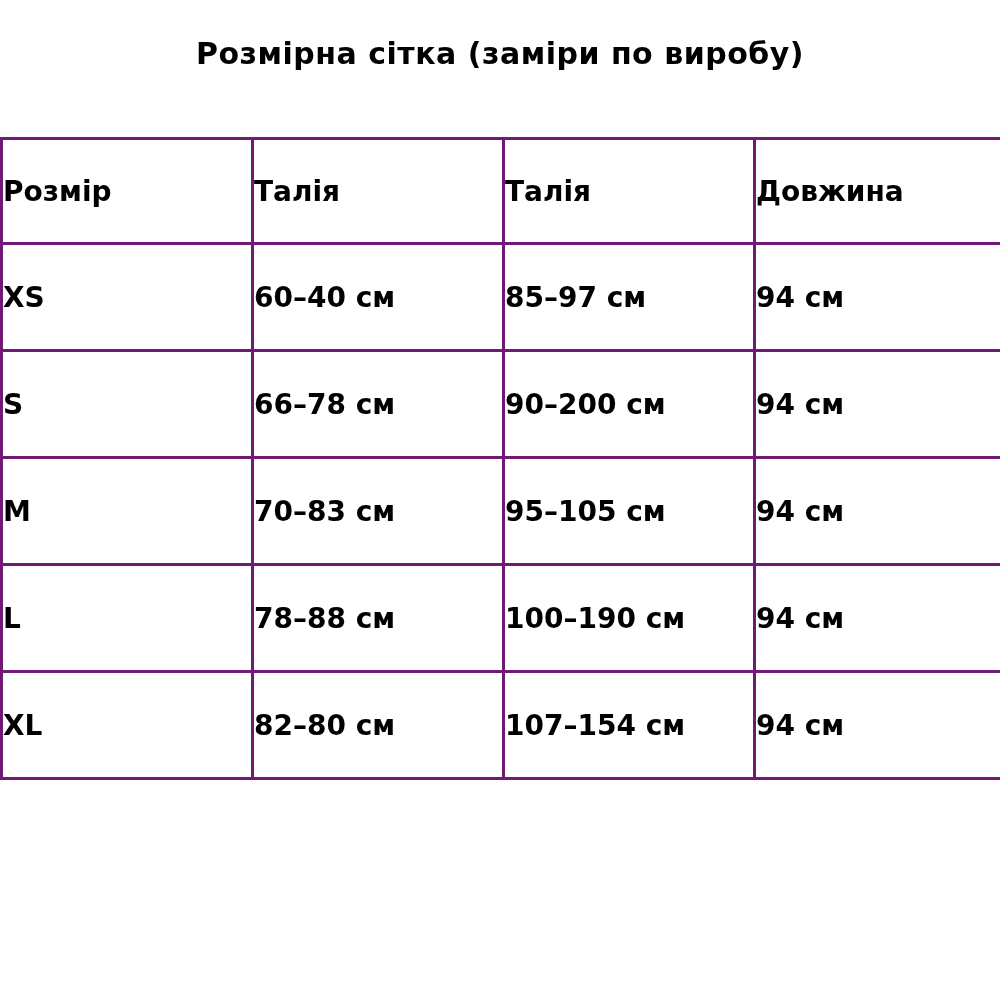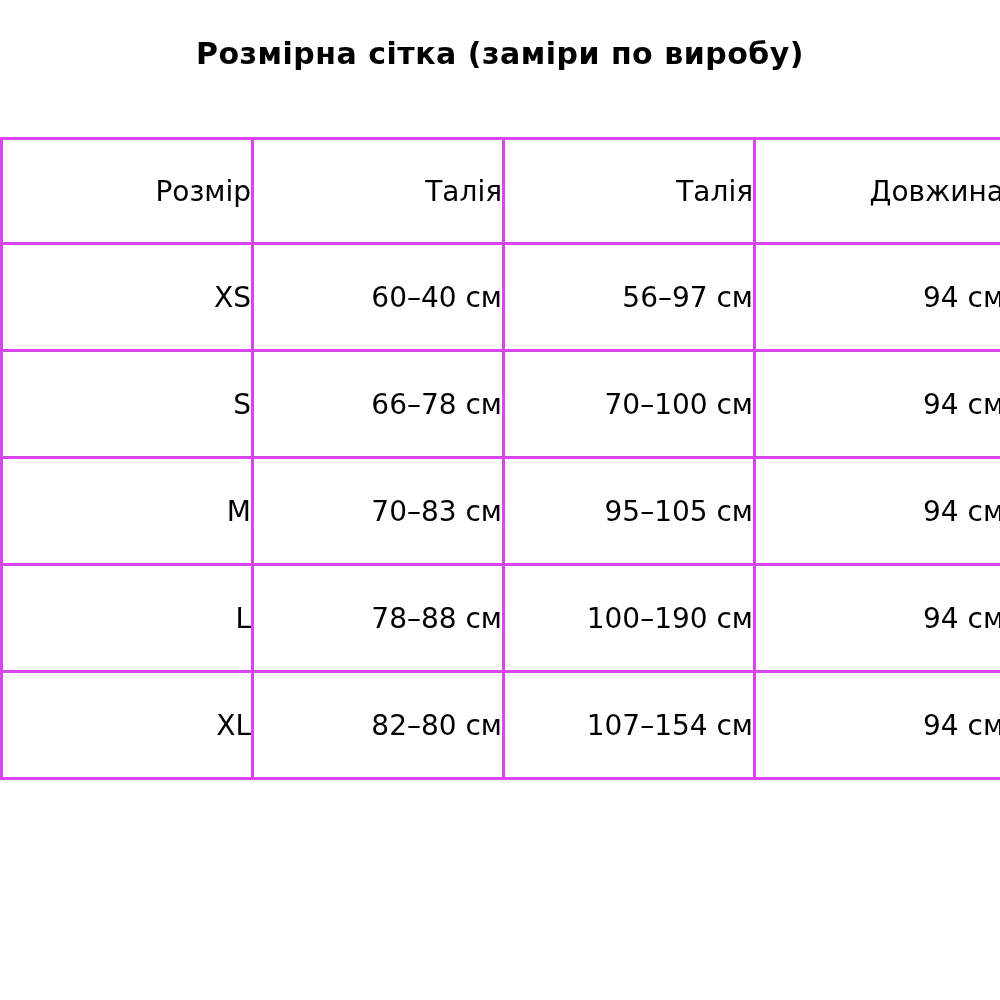--- a/index.html
+++ b/index.html
@@ -32,25 +32,25 @@
   table.size-table {
     position: absolute;
     top: 137px;
     left: 0;
     width: 1006px; 
     border-collapse: collapse;
     table-layout: fixed;
   }
   table.size-table th,
   table.size-table td {
-    border: 3px solid #d946ef;
-    text-align: right;
+    border: 3px solid #701a75;
+    text-align: left;
     vertical-align: middle;
     font-size: 28px;
-    font-weight: normal;
+    font-weight: bold;
     padding: 0;
     background: #ffffff;
     color: #000000;
   }
   table.size-table th {
     height: 102px;
   }
   table.size-table td {
     height: 104px;
   }
@@ -75,27 +75,27 @@
         <th>Розмір</th>
         <th>Талія</th>
         <th>Талія</th>
         <th>Довжина</th>
       </tr>
     </thead>
     <tbody>
       <tr>
         <td>XS</td>
         <td>60–40 см</td>
-        <td>56–97 см</td>
+        <td>85–97 см</td>
         <td>94 см</td>
       </tr>
       <tr>
         <td>S</td>
         <td>66–78 см</td>
-        <td>70–100 см</td>
+        <td>90–200 см</td>
         <td>94 см</td>
       </tr>
       <tr>
         <td>M</td>
         <td>70–83 см</td>
         <td>95–105 см</td>
         <td>94 см</td>
       </tr>
       <tr>
         <td>L</td>

